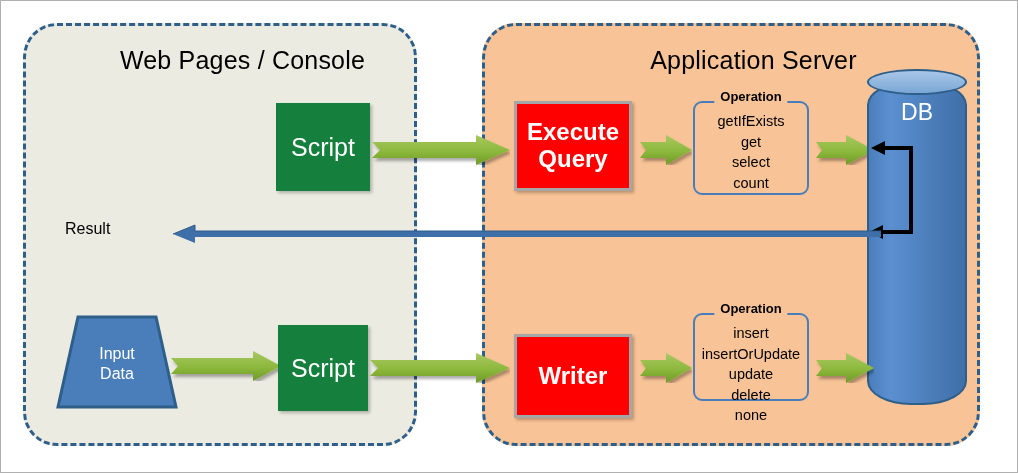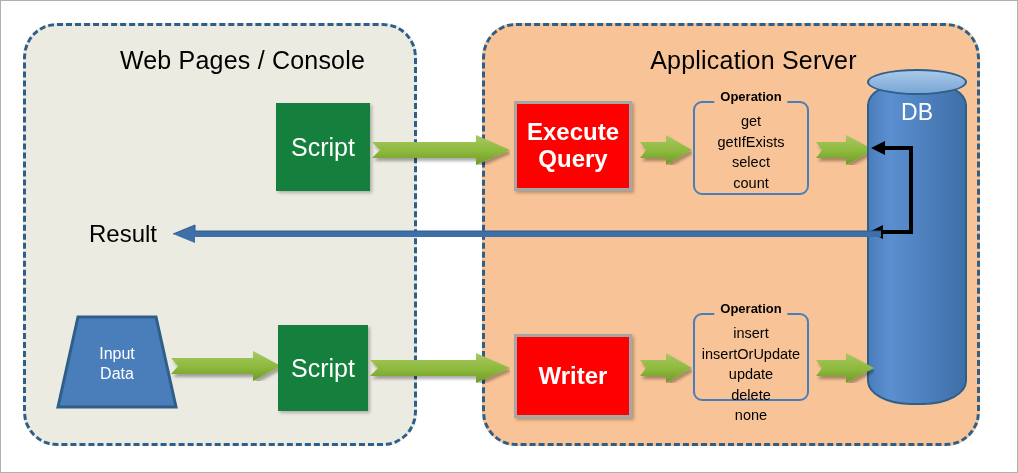--- a/index.html
+++ b/index.html
@@ -129,22 +129,22 @@
     font-size:23px;
   }
 
   
   .g-arrow{ position:absolute; }
 
   
   #result-arrow{ position:absolute; left:170px; top:222px; width:710px; height:22px; }
   #result-label{
     position:absolute;
-    left:88px; top:219px;
-    font-size:24px; color:#000;
+    left:64px; top:219px;
+    font-size:16px; color:#000;
   }
 
   
   #black-path{ position:absolute; left:862px; top:130px; width:64px; height:118px; }
 </style>
 </head>
 <body>
 
 <div id="canvas">
 
@@ -179,22 +179,22 @@
   </div>
 
   <svg class="g-arrow" style="left:639px;top:134px;width:52px;height:30px;" viewBox="0 0 52 30">
     <path d="M0,7 L6,15 L0,23 L26,23 L26,30 L52,15 L26,0 L26,7 Z" fill="url(#gg1)" filter="url(#gshadow)"></path>
   </svg>
 
   <div class="op-group" style="left:692px;top:88px;width:116px;height:106px;">
     <div class="op-bracket"></div>
     <div class="op-title">Operation</div>
     <div class="op-list">
+      <div>getIfExists</div>
       <div>get</div>
-      <div>getIfExists</div>
       <div>select</div>
       <div>count</div>
     </div>
   </div>
 
   <svg class="g-arrow" style="left:815px;top:134px;width:58px;height:30px;" viewBox="0 0 58 30">
     <path d="M0,7 L6,15 L0,23 L30,23 L30,30 L58,15 L30,0 L30,7 Z" fill="url(#gg1)" filter="url(#gshadow)"></path>
   </svg>
 
   <div id="db-cyl">

